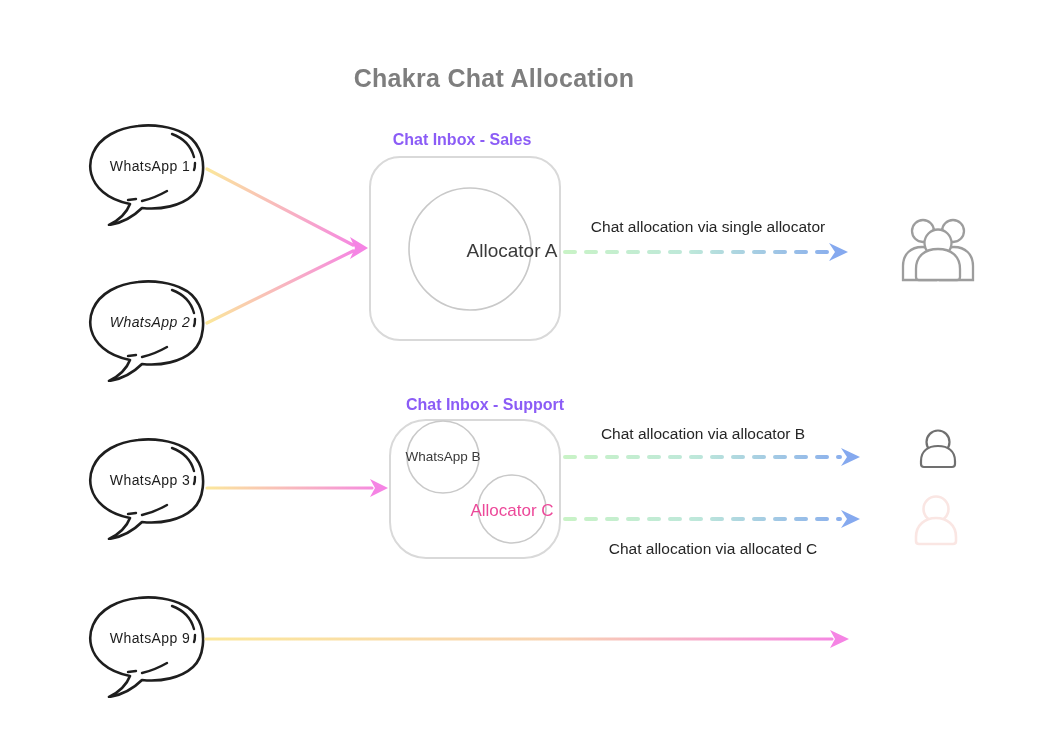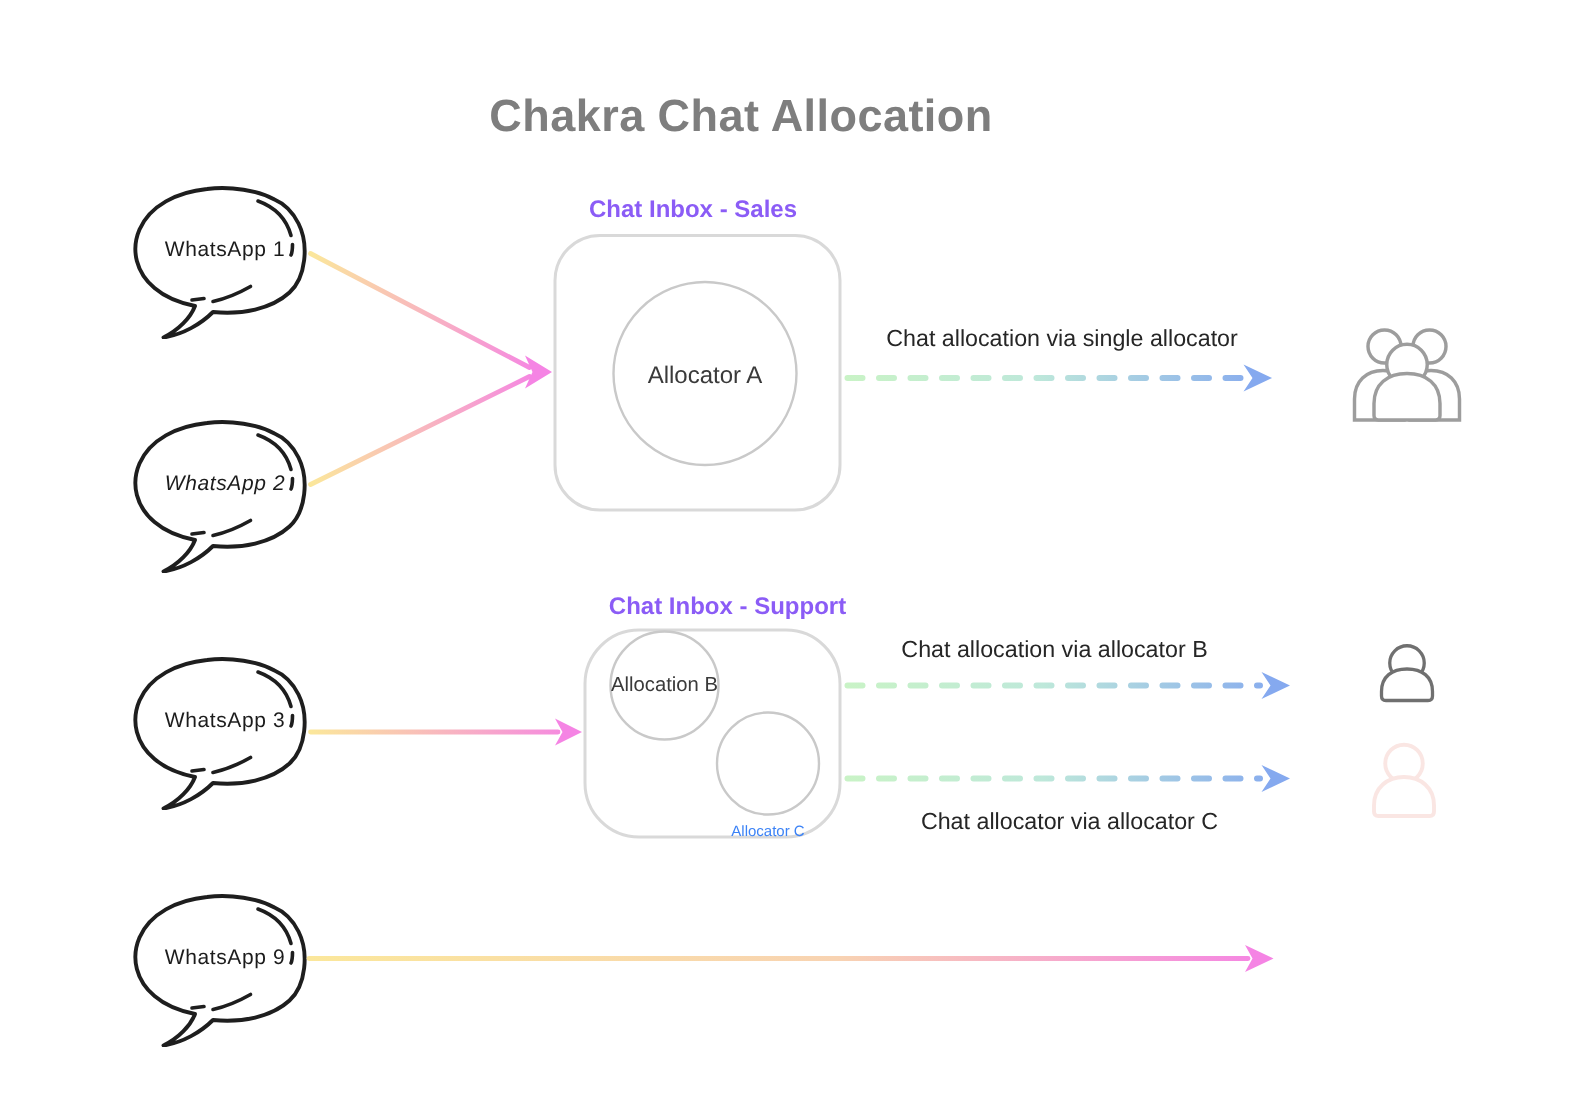--- a/index.html
+++ b/index.html
@@ -5,26 +5,26 @@
   html,body{margin:0;padding:0;background:#ffffff;}
   #canvas{
     position:relative;width:1052px;height:736px;background:#ffffff;overflow:hidden;
     font-family:"Liberation Sans", sans-serif;
   }
   svg{position:absolute;left:0;top:0;}
   .lbl{
     position:absolute;transform:translate(-50%,-50%);
     white-space:nowrap;color:#262626;font-size:15.5px;line-height:1.2;
   }
-  .title{font-size:30px;font-weight:bold;color:#7E7E7E;letter-spacing:0.3px;}
+  .title{font-size:25px;font-weight:bold;color:#7E7E7E;letter-spacing:0.3px;}
   .bubble-label{font-size:14px;color:#1c1c1c;letter-spacing:0.4px;}
   .inbox-title{font-size:16px;font-weight:bold;color:#8b5cf6;}
-  .allocator-a{font-size:16px;color:#3a3a3a;}
+  .allocator-a{font-size:19px;color:#3a3a3a;margin-left:42px;}
   .allocator-b{font-size:13.5px;color:#3a3a3a;}
-  .allocator-c{font-size:10px;color:#3b82f6;margin-top:44px;}
+  .allocator-c{font-size:17px;color:#ec4899;}
   .flow-label{font-size:15.5px;color:#262626;}
   .unallocated{font-size:16px;color:#1f1f1f;}
   .x-mark{color:#D8404F;font-weight:bold;font-size:19px;padding:0 6px;position:relative;top:1px;}
 </style>
 </head>
 <body>
 
 <div id="canvas">
 
 <svg width="1052" height="736" viewBox="0 0 1052 736">
@@ -139,21 +139,21 @@
 
 <div class="lbl bubble-label" style="left:150px;top:166px;">WhatsApp 1</div>
 <div class="lbl bubble-label" style="left:150px;top:322px;font-style:italic;">WhatsApp 2</div>
 <div class="lbl bubble-label" style="left:150px;top:480px;">WhatsApp 3</div>
 <div class="lbl bubble-label" style="left:150px;top:638px;">WhatsApp 9</div>
 
 <div class="lbl inbox-title" style="left:462px;top:140px;">Chat Inbox - Sales</div>
 <div class="lbl allocator-a" style="left:470px;top:251px;">Allocator A</div>
 
 <div class="lbl inbox-title" style="left:462px;top:405px;margin-left:23px;">Chat Inbox - Support</div>
-<div class="lbl allocator-b" style="left:443px;top:457px;">Allocation B</div>
+<div class="lbl allocator-b" style="left:443px;top:457px;">WhatsApp B</div>
 <div class="lbl allocator-c" style="left:512px;top:511px;">Allocator C</div>
 
 <div class="lbl flow-label" style="left:703px;top:434px;">Chat allocation via allocator B</div>
 <div class="lbl flow-label" style="left:708px;top:227px;">Chat allocation via single allocator</div>
-<div class="lbl flow-label" style="left:713px;top:549px;">Chat allocator via allocator C</div>
+<div class="lbl flow-label" style="left:713px;top:549px;">Chat allocation via allocated C</div>
 
 
 </div>
 
 </body></html>

